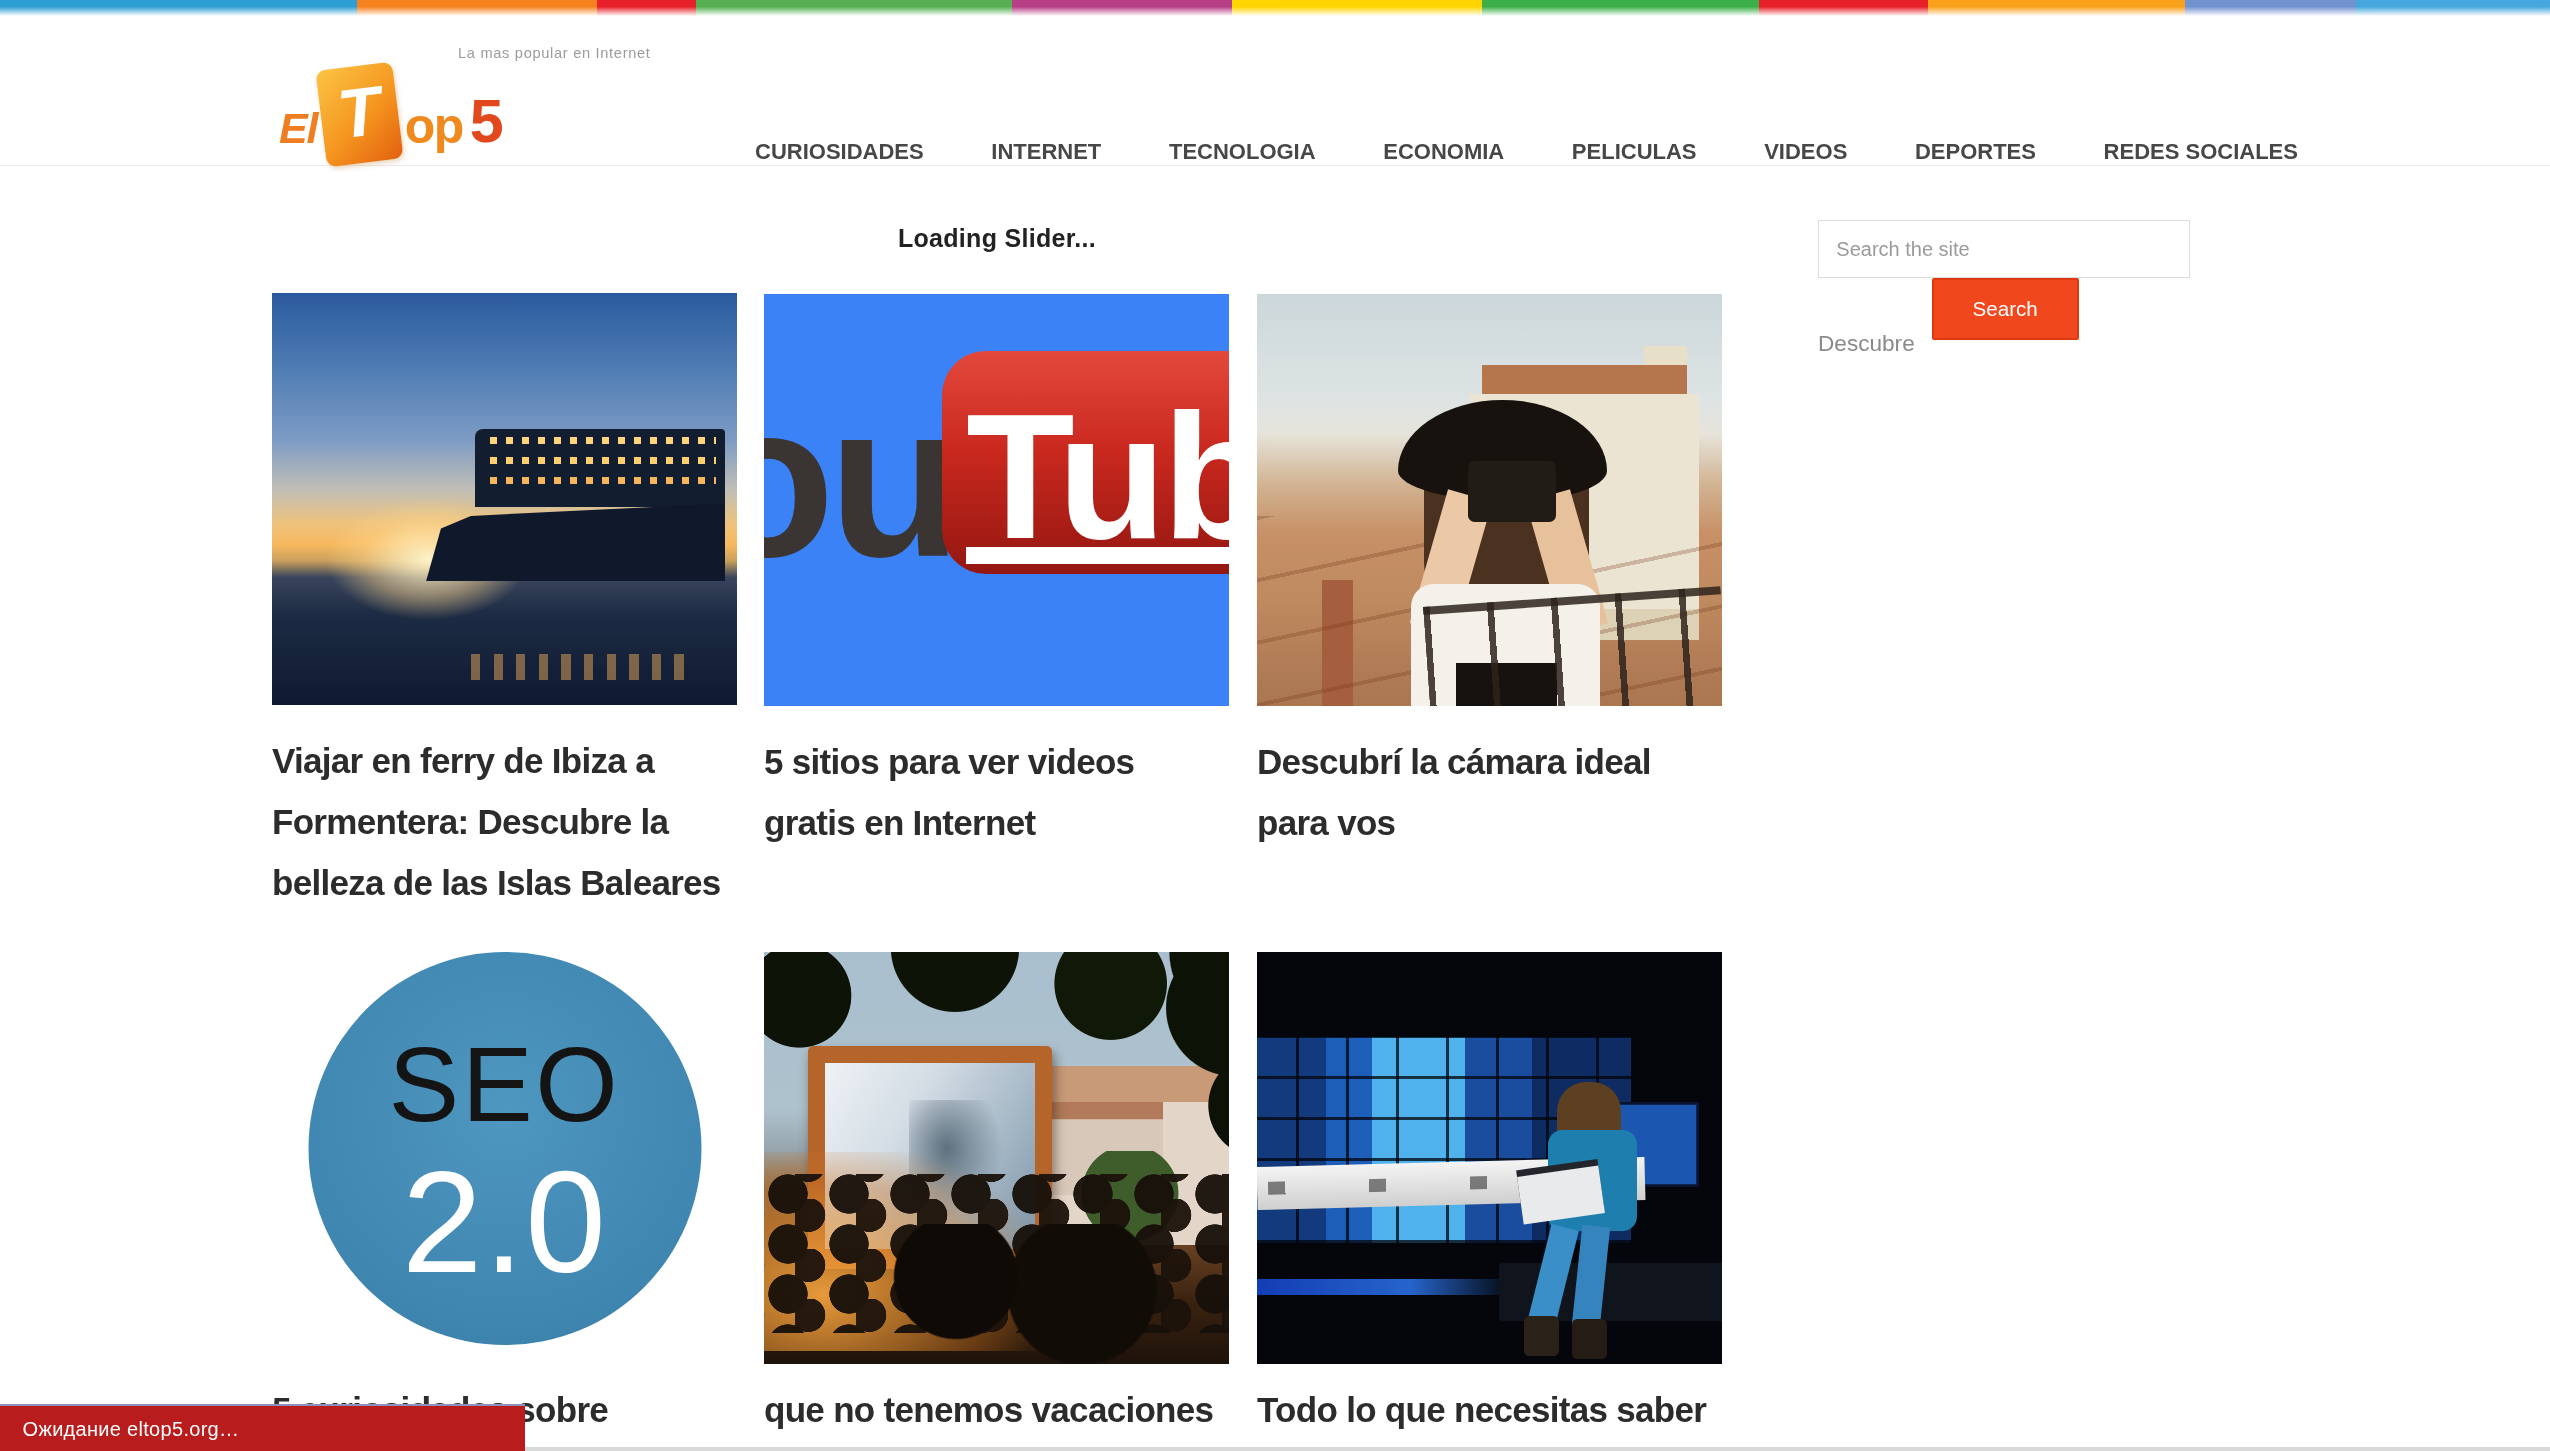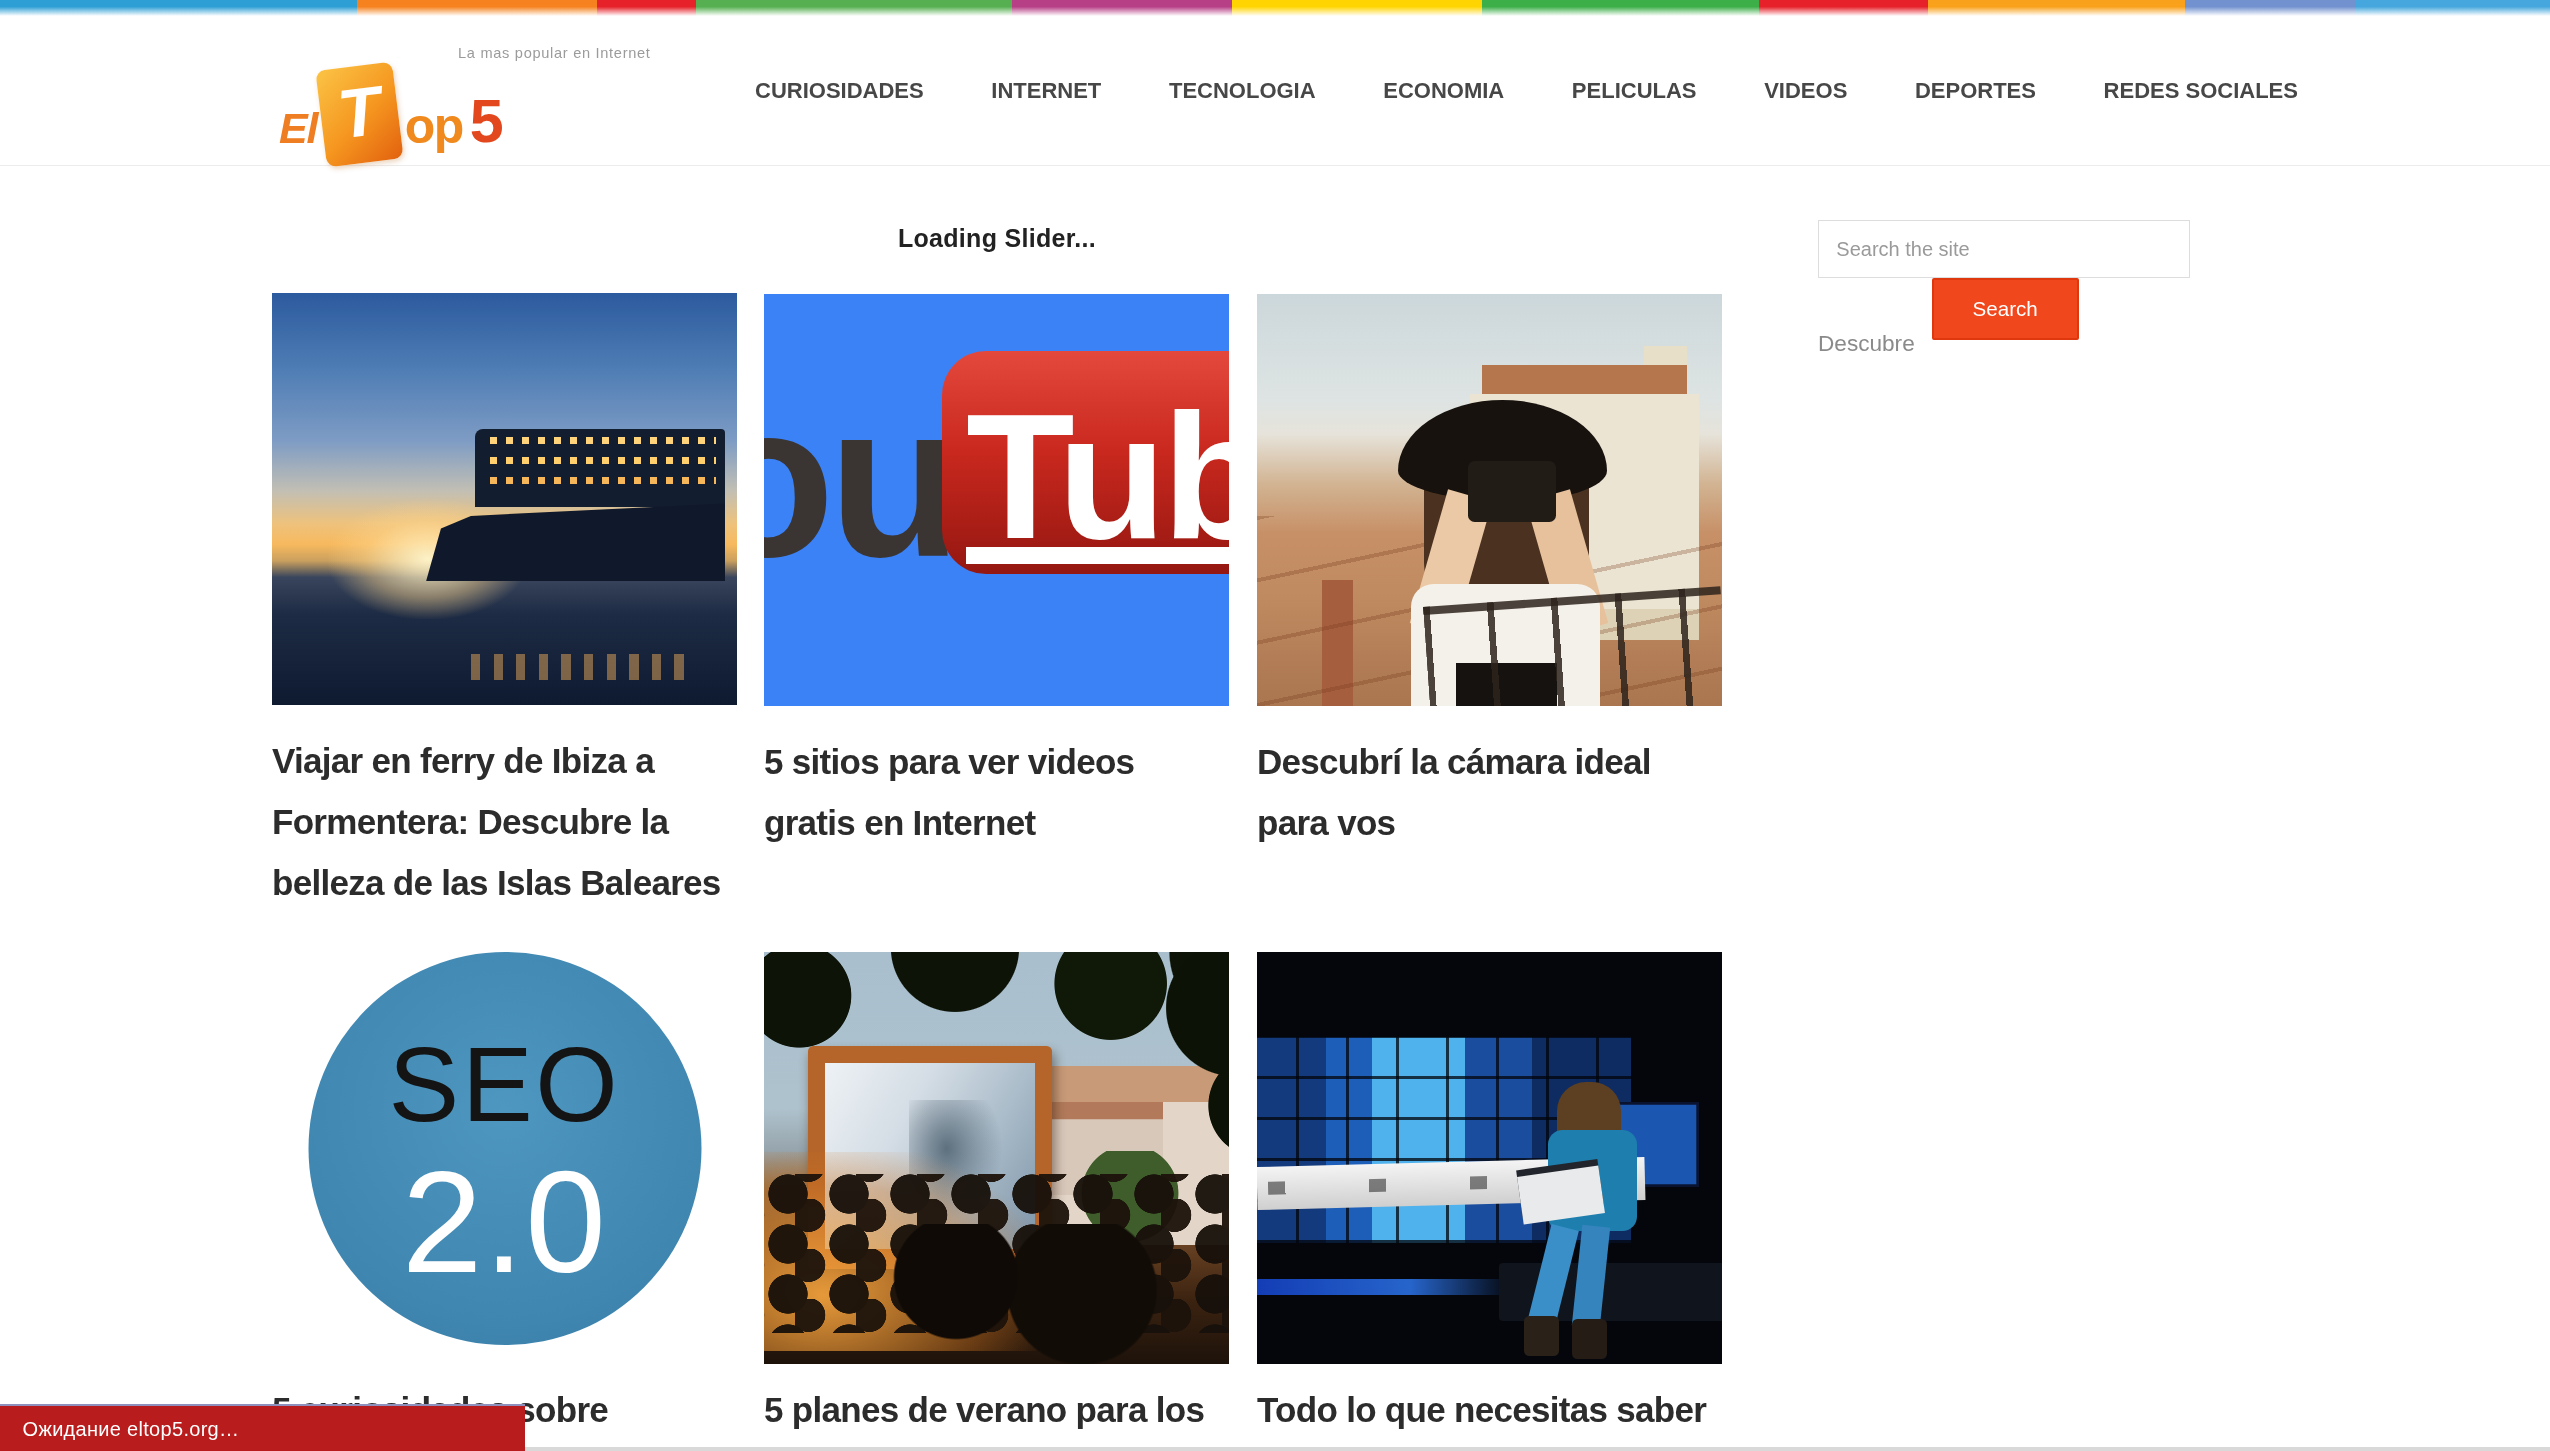--- a/index.html
+++ b/index.html
@@ -16,21 +16,21 @@
   .logo-el{font-size:43px;font-weight:bold;font-style:italic;color:#ef7d22;letter-spacing:-1.3px;margin-bottom:9.3px;}
   .logo-tile{width:77px;height:97px;margin:0 6.6px 0 4px;border-radius:9.3px;
              background:linear-gradient(140deg,#fbc445 0%,#f5951f 55%,#e2610e 100%);
              transform:rotate(-7deg);display:flex;align-items:center;justify-content:center;
              box-shadow:1.3px 2.7px 5.3px rgba(180,90,0,.25);}
   .logo-t{font-size:69px;font-weight:bold;font-style:italic;color:#fff;margin-top:-4px;}
   .logo-op{font-size:50px;font-weight:bold;color:#f08a1f;letter-spacing:-1.3px;margin-bottom:8px;}
   .logo-5{font-size:61px;font-weight:bold;color:#e2471d;margin:0 0 6.6px 6.6px;}
   .logo-tag{position:absolute;left:179px;top:2.7px;font-size:14.6px;color:#9b9b9b;letter-spacing:0.7px;white-space:nowrap;}
 
-  .nav{position:absolute;left:755px;right:252px;top:0;height:100%;display:flex;align-items:center;justify-content:space-between;}
+  .nav{position:absolute;left:755px;right:252px;top:0;height:100%;display:flex;align-items:flex-end;justify-content:space-between;}
   .nav-item{font-size:22px;font-weight:bold;color:#474747;text-decoration:none;letter-spacing:0;cursor:pointer;white-space:nowrap;}
 
   
   .loading{position:absolute;left:272px;top:224px;width:1450px;text-align:center;
            font-size:25px;font-weight:bold;color:#222;letter-spacing:0.3px;}
 
   
   .searchbar{position:absolute;left:1818px;top:220px;display:flex;align-items:center;flex-direction:column;}
   .search-input{width:335px;height:56px;border:1.3px solid #ddd;background:#fff;font-size:20px;color:#444;
                 padding:0 17.3px;outline:none;font-family:"Liberation Sans",sans-serif;}
@@ -273,21 +273,20 @@
         <div class="cin-screen-blob"></div>
       </div>
     </div>
     <div class="cin-trees"></div>
     <div class="cin-canopy"></div>
     <div class="cin-glow"></div>
     <div class="cin-crowd"></div>
     <div class="cin-front"></div>
   </div>
   <h2 class="card-title">
-    <span class="tl">5 planes de verano para los</span>
     <span class="tl">que no tenemos vacaciones</span>
   </h2>
 </article>
 
 <article class="card row2" style="left:1257px;top:952px;">
   <div class="thumb th-tv">
     <div class="tv-screens"></div>
     <div class="tv-screen2"></div>
     <div class="tv-ticker"></div>
     <div class="tv-glow"></div>

